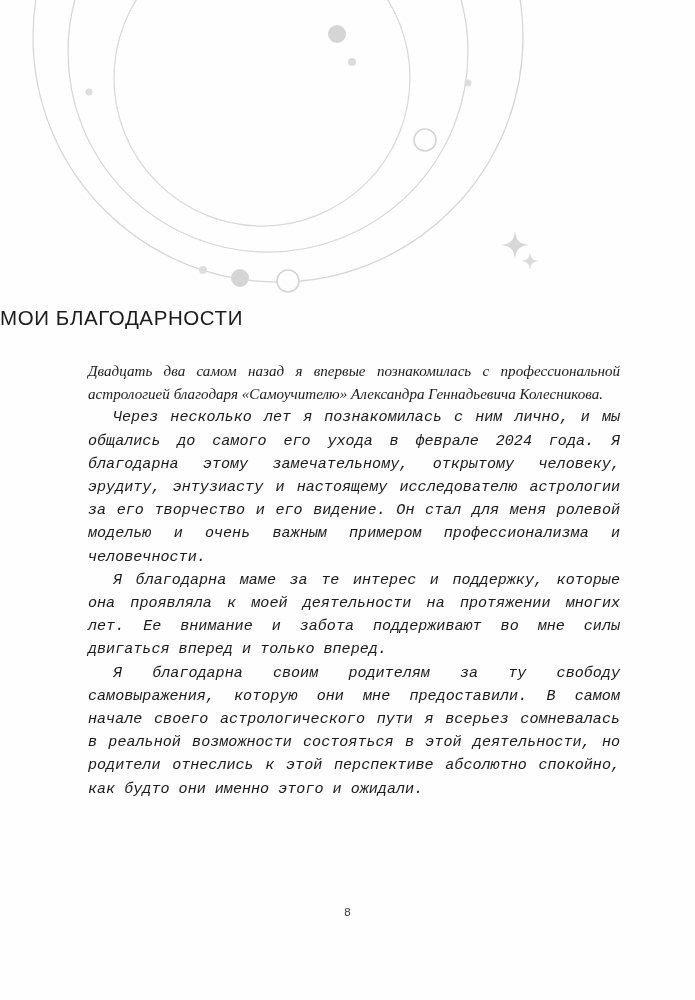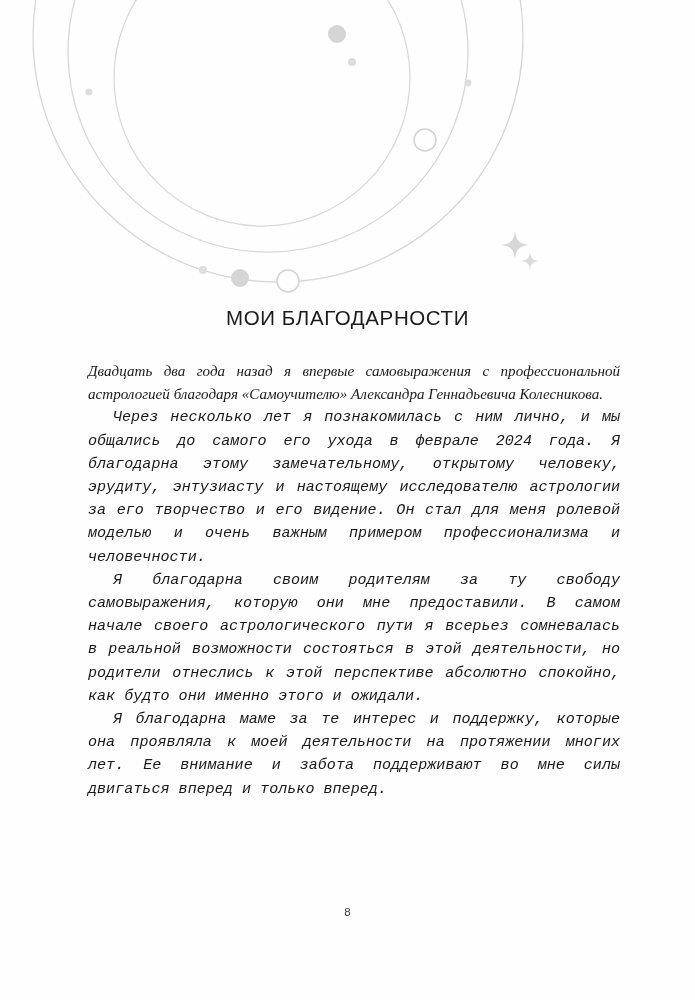--- a/index.html
+++ b/index.html
@@ -32,21 +32,21 @@
     height: 330px;
     pointer-events: none;
   }
 
   
   #heading {
     position: absolute;
     left: 0;
     top: 292px;
     width: 695px;
-    text-align: center;
+    text-align: left;
     font-family: "Liberation Sans", sans-serif;
     font-size: 20.5px;
     letter-spacing: 0.6px;
     color: #1b1b1b;
     font-weight: 400;
   }
 
   
   #body-text {
     position: absolute;
@@ -105,21 +105,21 @@
     <circle cx="425" cy="140" r="11" fill="#fefefe" stroke="#d4d4d4" stroke-width="1.6"></circle>
     <circle cx="288" cy="281" r="11" fill="#fefefe" stroke="#d4d4d4" stroke-width="1.6"></circle>
 
     <path d="M 515 231 C 516.6 241.2 518.8 243.4 529 245 C 518.8 246.6 516.6 248.8 515 259 C 513.4 248.8 511.2 246.6 501 245 C 511.2 243.4 513.4 241.2 515 231 Z" fill="#d7d7d7"></path>
     <path d="M 530 252 C 531 258.4 532.6 260 539 261 C 532.6 262 531 263.6 530 270 C 529 263.6 527.4 262 521 261 C 527.4 260 529 258.4 530 252 Z" fill="#dbdbdb"></path>
   </svg>
 
   <h1 id="heading">МОИ БЛАГОДАРНОСТИ</h1>
 
   <div id="body-text">
-    <p class="para">Двадцать два года назад я впервые самовыражения с профессиональной астрологией благодаря «Самоучителю» Александра Геннадьевича Колесникова.</p>
+    <p class="para">Двадцать два самом назад я впервые познакомилась с профессиональной астрологией благодаря «Самоучителю» Александра Геннадьевича Колесникова.</p>
     <p class="para indent">Через несколько лет я познакомилась с ним лично, и мы общались до самого его ухода в феврале 2024 года. Я благодарна этому замечательному, открытому человеку, эрудиту, энтузиасту и настоящему исследователю астрологии за его творчество и его видение. Он стал для меня ролевой моделью и очень важным примером профессионализма и человечности.</p>
+    <p class="para indent">Я благодарна маме за те интерес и поддержку, которые она проявляла к моей деятельности на протяжении многих лет. Ее внимание и забота поддерживают во мне силы двигаться вперед и только вперед.</p>
     <p class="para indent">Я благодарна своим родителям за ту свободу самовыражения, которую они мне предоставили. В самом начале своего астрологического пути я всерьез сомневалась в реальной возможности состояться в этой деятельности, но родители отнеслись к этой перспективе абсолютно спокойно, как будто они именно этого и ожидали.</p>
-    <p class="para indent">Я благодарна маме за те интерес и поддержку, которые она проявляла к моей деятельности на протяжении многих лет. Ее внимание и забота поддерживают во мне силы двигаться вперед и только вперед.</p>
   </div>
 
   <div id="folio">8</div>
 
 </div>
 
 </body></html>

